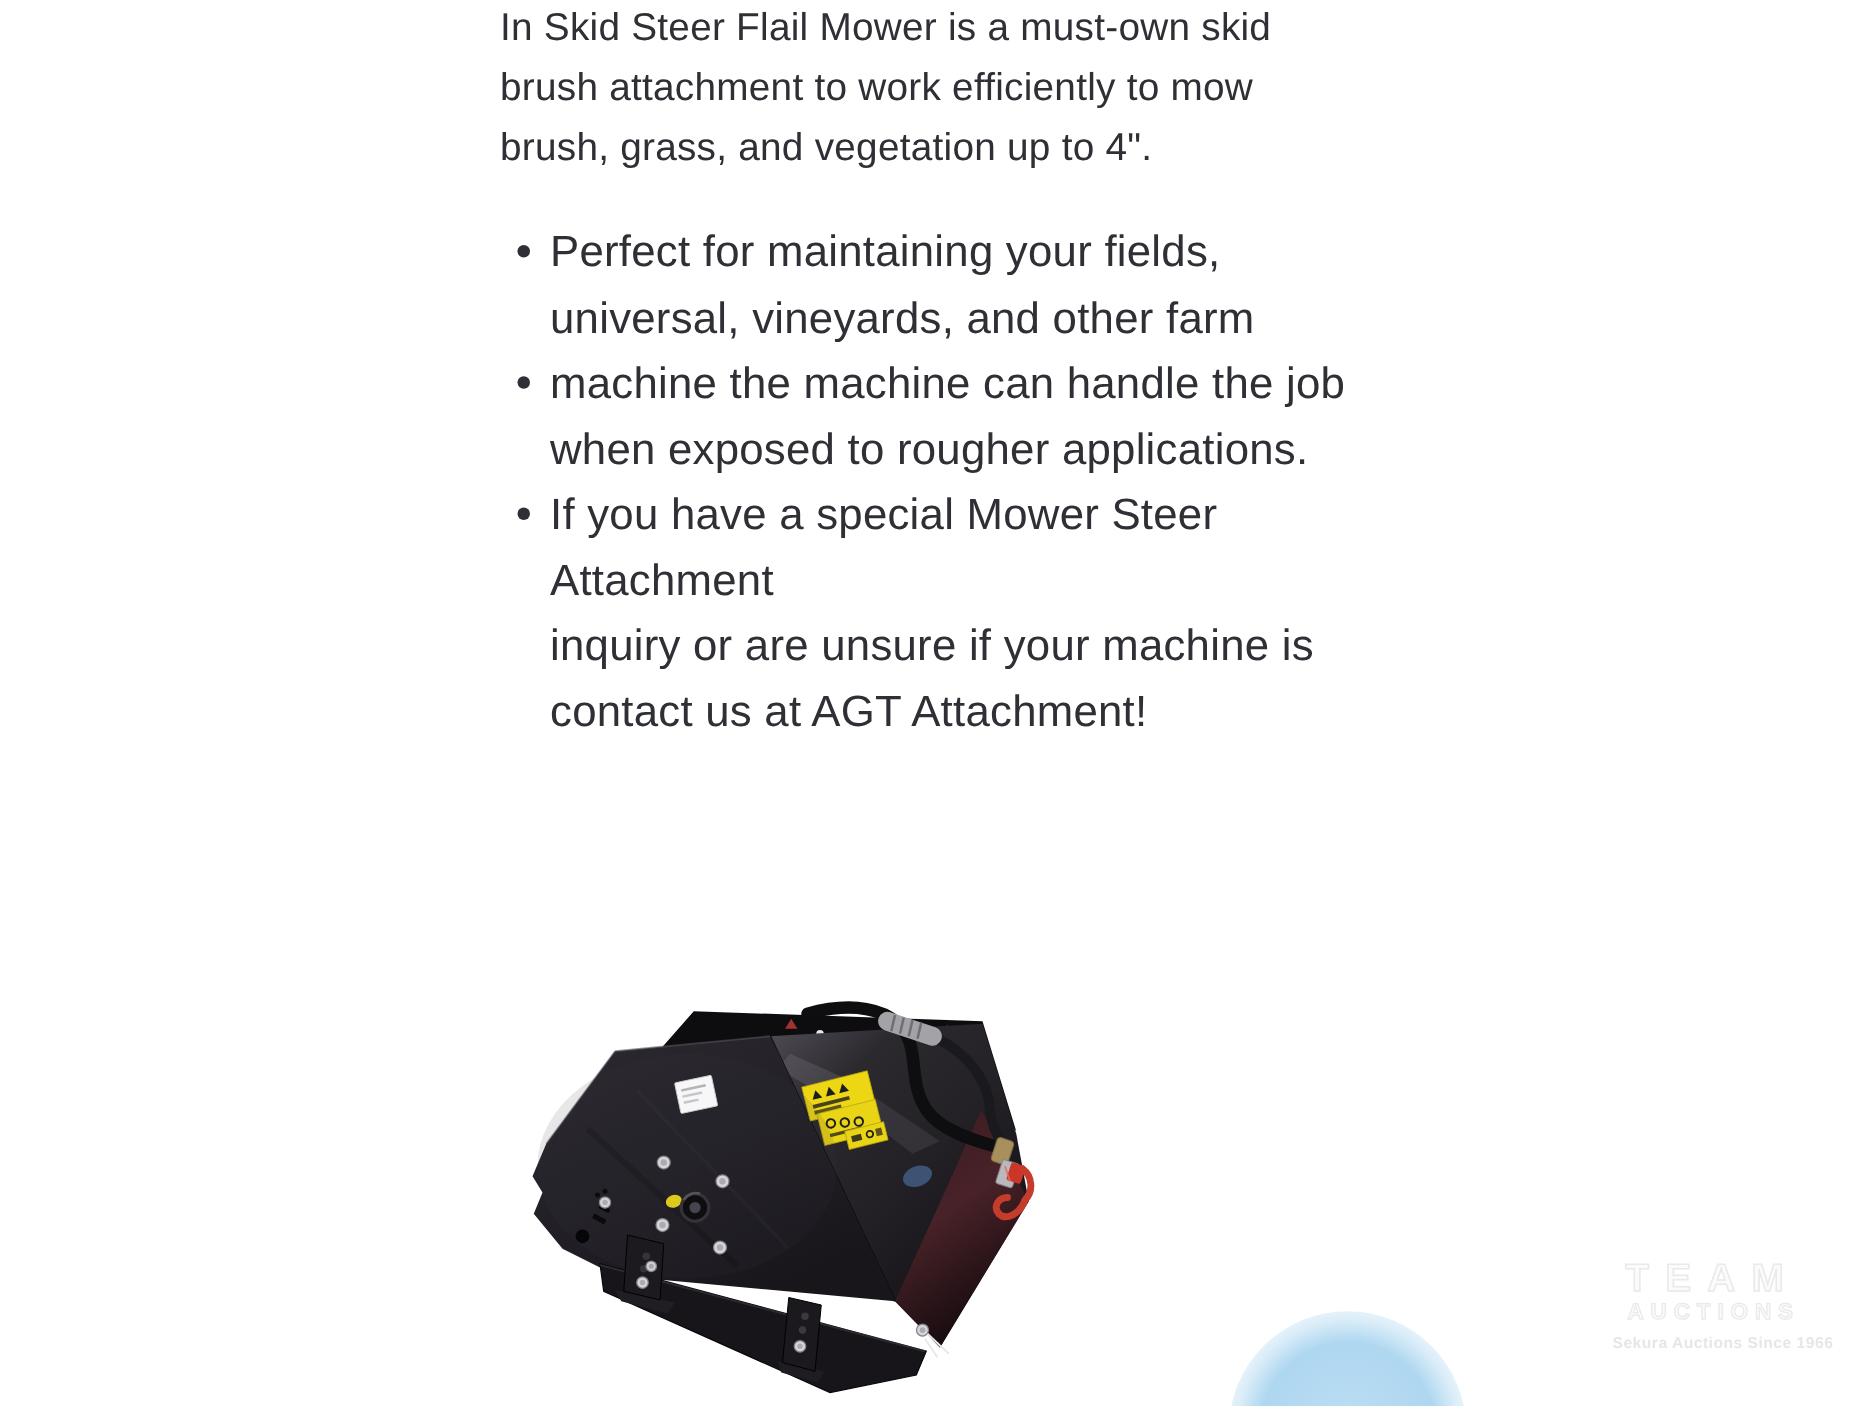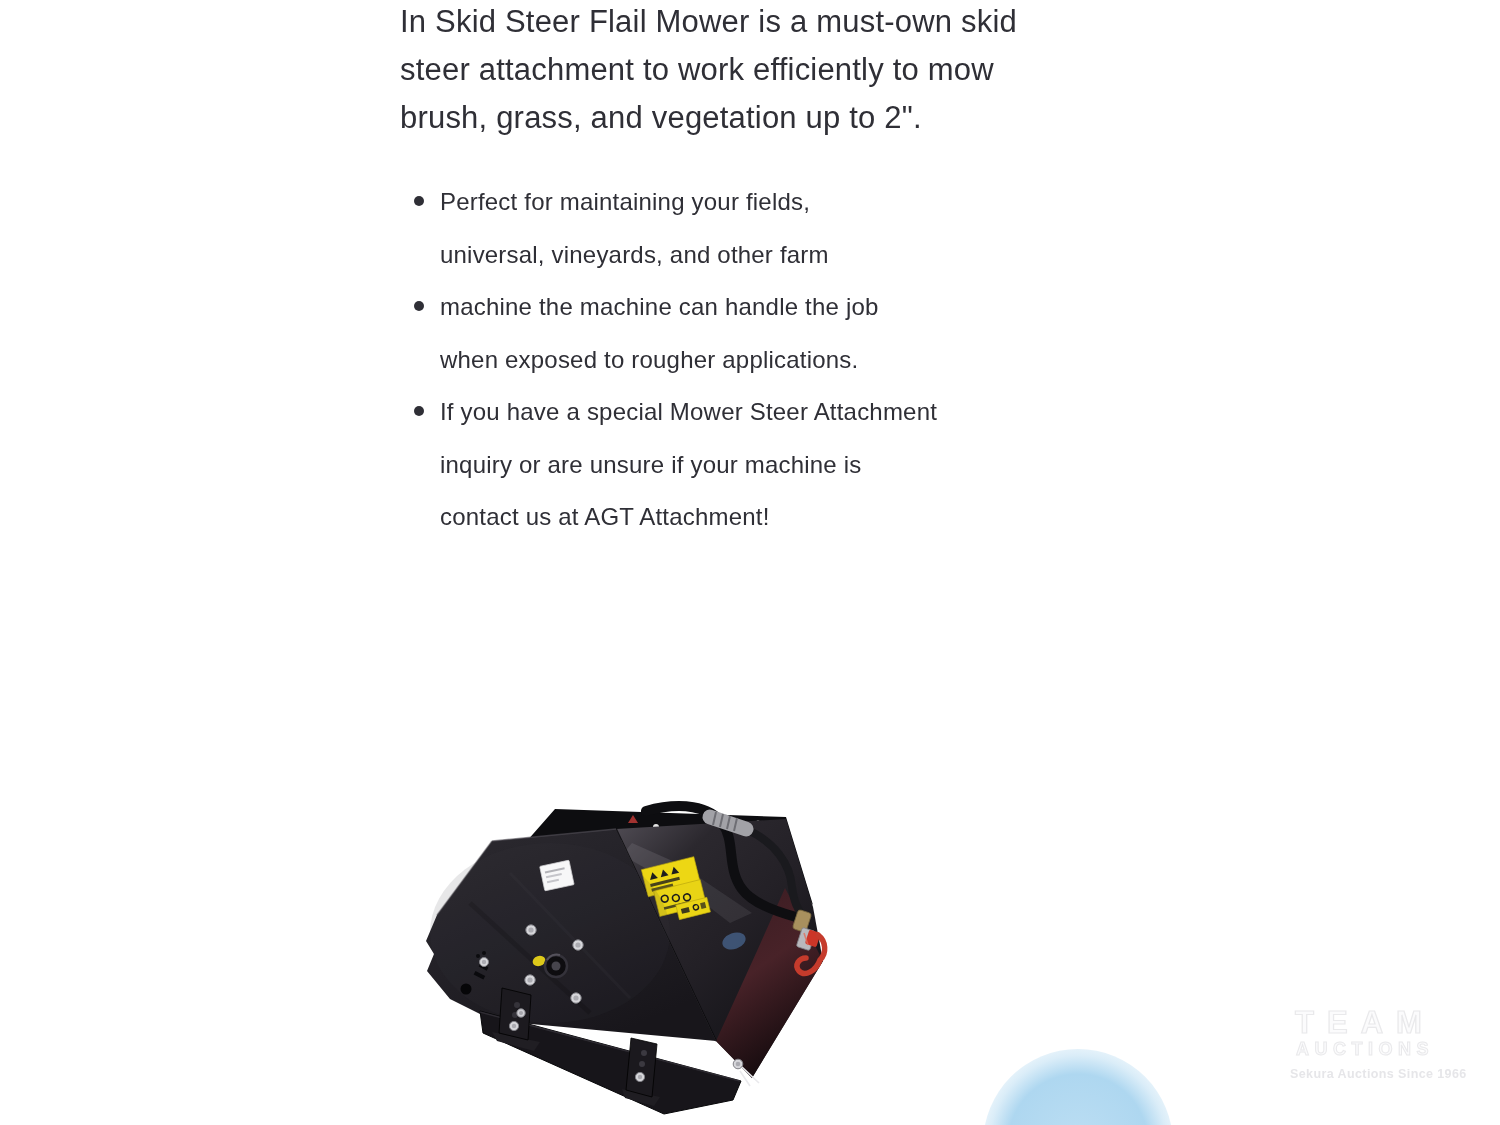--- a/index.html
+++ b/index.html
@@ -12,21 +12,21 @@
     position:absolute;left:400px;top:-2px;width:720px;
     color:#2f2f36;
   }
   .intro{
     margin:0;font-size:31px;line-height:48px;font-weight:400;
     letter-spacing:.2px;
   }
   .line{display:block;}
   ul.features{
     list-style:none;margin:34px 0 0 0;padding:0;
-    font-size:24px;line-height:52.5px;letter-spacing:.2px;
+    font-size:35px;line-height:52.5px;letter-spacing:.2px;
   }
   ul.features li{
     position:relative;padding-left:40px;margin:0;
   }
   ul.features li::before{
     content:"";position:absolute;left:14px;top:20px;
     width:10px;height:10px;border-radius:50%;background:#2f2f36;
   }
   .photo-wrap{
     position:absolute;left:400px;top:783px;width:440px;height:342px;
@@ -34,21 +34,21 @@
   .photo-wrap svg{display:block;width:100%;height:100%;}
   .blue-orb{
     position:absolute;left:983px;top:1049px;width:190px;height:190px;
     border-radius:50%;
     background:radial-gradient(circle,
       #bcdef3 0%, #aed7f0 52%, rgba(174,215,240,0.45) 66%,
       rgba(174,215,240,0.15) 78%, rgba(174,215,240,0) 90%);
   }
   .watermark{
     position:absolute;left:1290px;top:1006px;width:150px;
-    text-align:center;user-select:none;
+    text-align:right;user-select:none;
   }
   .wm-top{
     font-size:31px;font-weight:700;letter-spacing:13px;
     color:#fbfbfc;-webkit-text-stroke:1.2px #e9e9eb;
     line-height:33px;white-space:nowrap;
   }
   .wm-bottom{
     font-size:18px;font-weight:700;letter-spacing:5.5px;
     color:#fbfbfc;-webkit-text-stroke:1px #e9e9eb;
     line-height:20px;white-space:nowrap;
@@ -57,22 +57,22 @@
     margin-top:8px;font-size:12.5px;font-weight:700;letter-spacing:.4px;
     color:#e6e6e9;white-space:nowrap;
   }
 </style>
 </head>
 <body>
 
 <div class="content">
   <p class="intro">
     <span class="line">In Skid Steer Flail Mower is a must-own skid</span>
-    <span class="line">steer attachment to work efficiently to mow</span>
-    <span class="line">brush, grass, and vegetation up to 2".</span>
+    <span class="line">brush attachment to work efficiently to mow</span>
+    <span class="line">brush, grass, and vegetation up to 4".</span>
   </p>
   <ul class="features">
     <li>
       <span class="line">Perfect for maintaining your fields,</span>
       <span class="line">universal, vineyards, and other farm</span>
     </li>
     <li>
       <span class="line">machine the machine can handle the job</span>
       <span class="line">when exposed to rougher applications.</span>
     </li>

